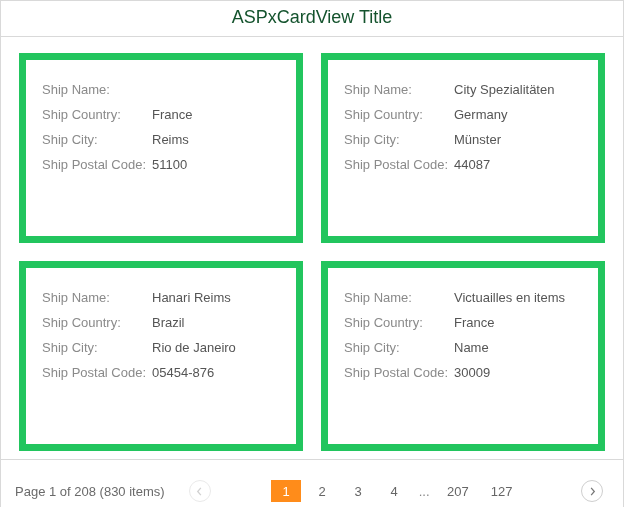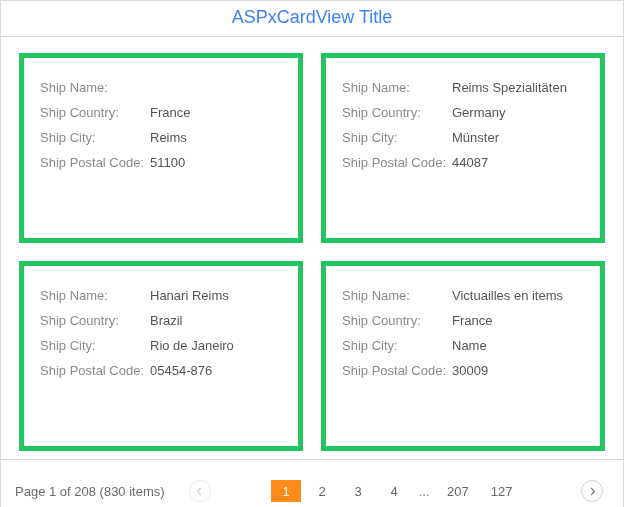--- a/index.html
+++ b/index.html
@@ -13,31 +13,31 @@
   }
   .cardview {
     width: 624px;
     border: 1px solid #d9d9d9;
   }
   .title-bar {
     border-bottom: 1px solid #d9d9d9;
     text-align: center;
     padding: 6px 0 8px 0;
     font-size: 18px;
-    color: #3b82f6;
+    color: #14532d;
     font-weight: 400;
   }
   .cards-area {
     padding: 16px 18px 8px 18px;
     display: grid;
     grid-template-columns: 1fr 1fr;
     gap: 18px 18px;
   }
   .card {
-    border: 5px solid #22c55e;
+    border: 7px solid #22c55e;
     padding: 22px 16px 28px 16px;
     height: 190px;
   }
   .row {
     display: flex;
     margin-bottom: 10px;
     font-size: 13px;
   }
   .lbl {
     width: 110px;
@@ -131,21 +131,21 @@
       </div>
       <div class="row">
         <span class="lbl">Ship Postal Code:</span>
         <span class="val">51100</span>
       </div>
     </div>
 
     <div class="card">
       <div class="row">
         <span class="lbl">Ship Name:</span>
-        <span class="val">Reims Spezialitäten</span>
+        <span class="val">City Spezialitäten</span>
       </div>
       <div class="row">
         <span class="lbl">Ship Country:</span>
         <span class="val">Germany</span>
       </div>
       <div class="row">
         <span class="lbl">Ship City:</span>
         <span class="val">Münster</span>
       </div>
       <div class="row">

